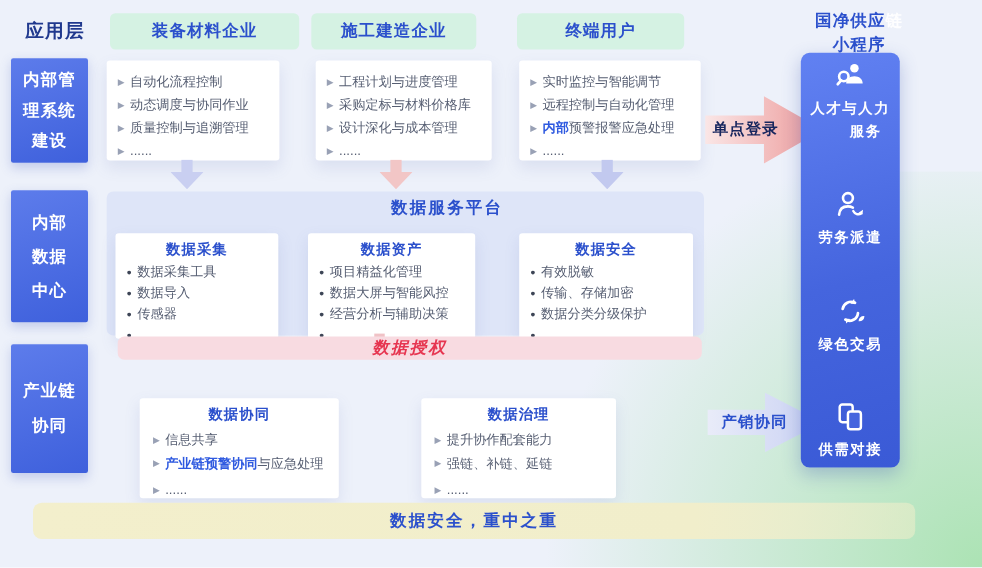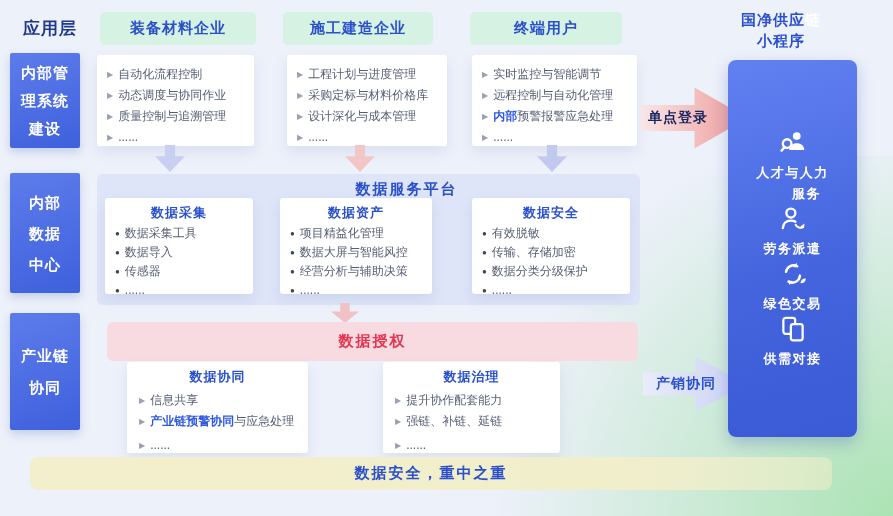--- a/index.html
+++ b/index.html
@@ -28,43 +28,43 @@
   .li{display:flex;align-items:flex-start;gap:5px;font-size:12px;color:#565e72;line-height:21px;}
   .mk-tri{font-size:8px;line-height:21px;color:#99a1b5;flex:none;}
   .mk-dot{font-size:8px;line-height:19px;color:#3d4556;flex:none;}
   .hl{color:#2f5ae0;font-weight:bold;}
   
   .darr{clip-path:polygon(33% 0,67% 0,67% 42%,100% 42%,50% 100%,0 42%,33% 42%);}
   
   .platform{left:97px;top:174px;width:543px;height:131px;background:#dee5f8;border-radius:6px;}
   .platform-title{position:absolute;left:0;top:6px;width:100%;text-align:center;
     font-size:15px;font-weight:bold;color:#2b50cc;letter-spacing:2px;padding-left:38px;}
-  .pcard{position:absolute;top:24px;height:96px;padding:5px 0 0 10px;box-sizing:border-box;}
+  .pcard{position:absolute;top:38px;height:96px;padding:5px 0 0 10px;box-sizing:border-box;}
   .pcard .ttl{text-align:center;font-size:13px;font-weight:bold;color:#2b50cc;
     letter-spacing:1px;margin:1px 10px 2px 0;}
   .pcard .li{line-height:19px;}
   
-  .auth{left:107px;top:322px;width:531px;height:39px;background:#f8dbe1;border-radius:6px;
+  .auth{left:107px;top:306px;width:531px;height:21px;background:#f8dbe1;border-radius:6px;
     display:flex;align-items:center;justify-content:center;
-    font-size:15px;font-weight:bold;color:#e63550;letter-spacing:2px;}
+    font-size:15px;font-weight:bold;color:#e63550;letter-spacing:2px;font-style:italic;}
   .ccard{top:362px;height:91px;padding:6px 0 0 12px;box-sizing:border-box;}
   .ccard .ttl{text-align:center;font-size:13px;font-weight:bold;color:#2b50cc;
     letter-spacing:1px;margin:0 12px 4px 0;}
   
   .rarr{clip-path:polygon(0 31%,50% 31%,50% 5%,100% 50%,50% 95%,50% 69%,0 69%);
     display:flex;align-items:center;}
   .rarr span{position:relative;z-index:2;}
   .rarr-label{font-size:14px;font-weight:bold;letter-spacing:1px;}
   
   .rtitle{left:720px;top:9px;width:122px;text-align:center;font-size:15px;
     font-weight:bold;color:#2b50cc;line-height:21px;letter-spacing:1px;}
   .faint{color:rgba(255,255,255,.92);}
-  .rpanel{left:728px;top:60px;width:129px;height:377px;border-radius:8px;
+  .rpanel{left:728px;top:48px;width:90px;height:377px;border-radius:8px;
     background:linear-gradient(165deg,#6181f2 0%,#4565de 55%,#3a5ad6 100%);
-    display:flex;flex-direction:column;justify-content:center;align-items:center;
+    display:flex;flex-direction:column;justify-content:space-between;align-items:center;
     box-shadow:0 6px 16px rgba(60,85,180,.3);padding:6px 0;box-sizing:border-box;}
   .ritem{display:flex;flex-direction:column;align-items:center;}
   .ritem .lab{color:#fff;font-size:13px;font-weight:bold;letter-spacing:1.5px;
     line-height:20px;text-align:center;margin-top:5px;}
   
   .bottom{left:30px;top:457px;width:802px;height:33px;border-radius:8px;
     background:linear-gradient(to right,#f3efcc 0%,#f1eecb 75%,rgba(240,238,203,.55) 100%);
     display:flex;align-items:center;justify-content:center;box-sizing:border-box;
     font-size:15px;font-weight:bold;color:#2b50cc;letter-spacing:2px;}
 </style>
@@ -84,21 +84,21 @@
   <div class="abs lbox" style="left:10px;top:173px;height:120px;">
     <div style="line-height:31px;">内部</div>
     <div style="line-height:31px;">数据</div>
     <div style="line-height:31px;">中心</div>
   </div>
   <div class="abs lbox" style="left:10px;top:313px;height:117px;">
     <div style="line-height:32px;">产业链</div>
     <div style="line-height:32px;">协同</div>
   </div>
 
-  <div class="abs ghead" style="left:100px;width:156px;">装备材料企业</div>
+  <div class="abs ghead" style="left:100px;width:172px;">装备材料企业</div>
   <div class="abs ghead" style="left:283px;width:150px;">施工建造企业</div>
   <div class="abs ghead" style="left:470px;width:152px;">终端用户</div>
 
   <div class="abs card tcard" style="left:97px;width:157px;">
     <div class="li">
         <span class="mk-tri">▶</span>
         <span>自动化流程控制</span>
       </div>
     <div class="li">
         <span class="mk-tri">▶</span>

